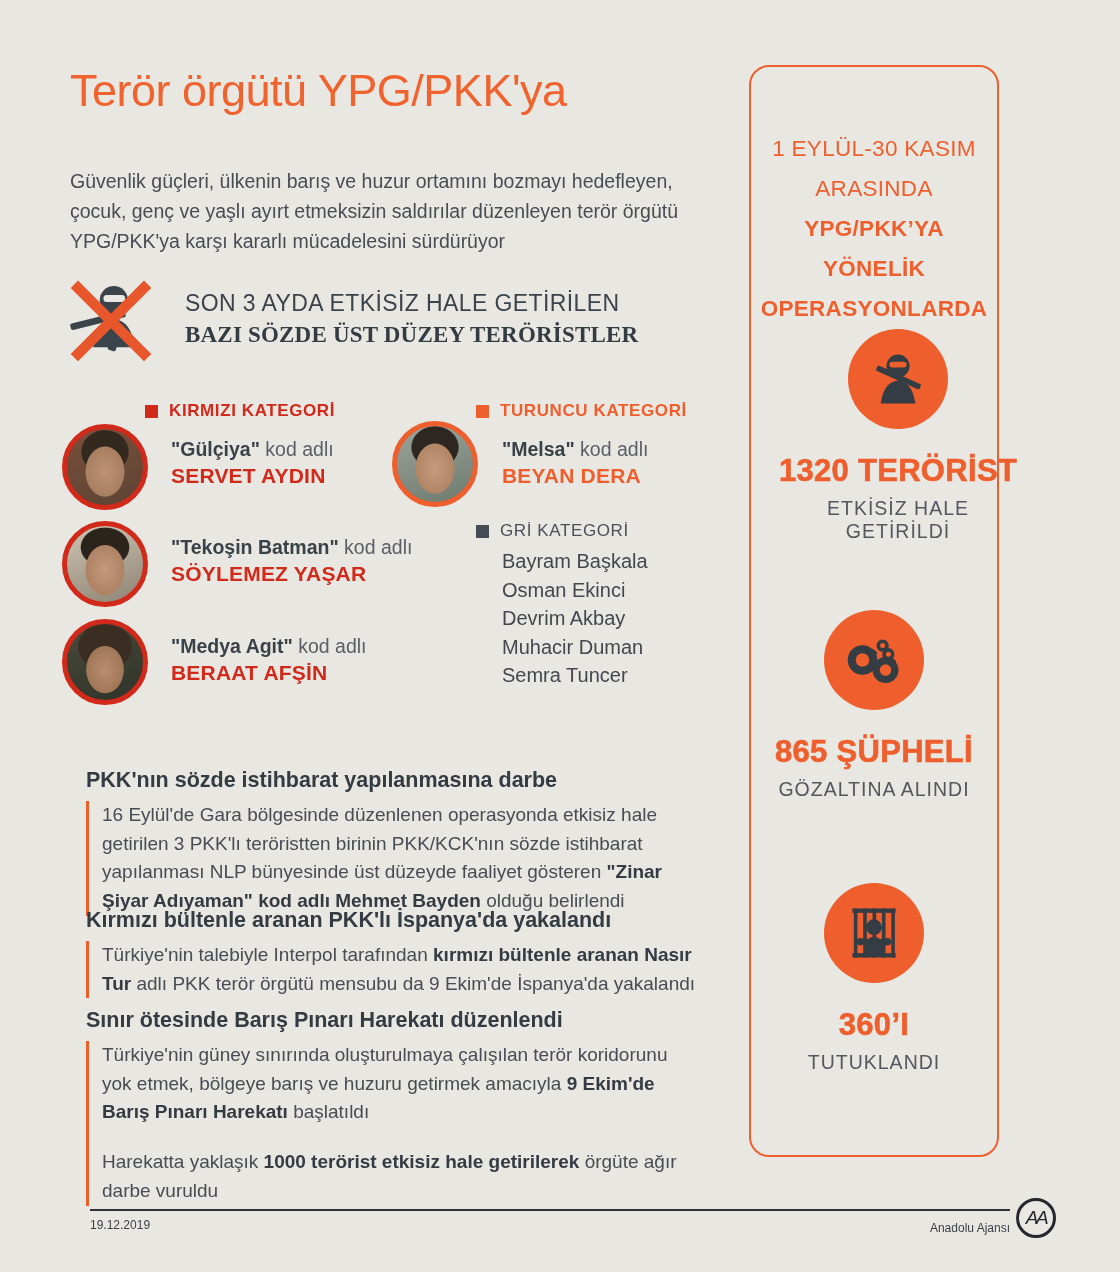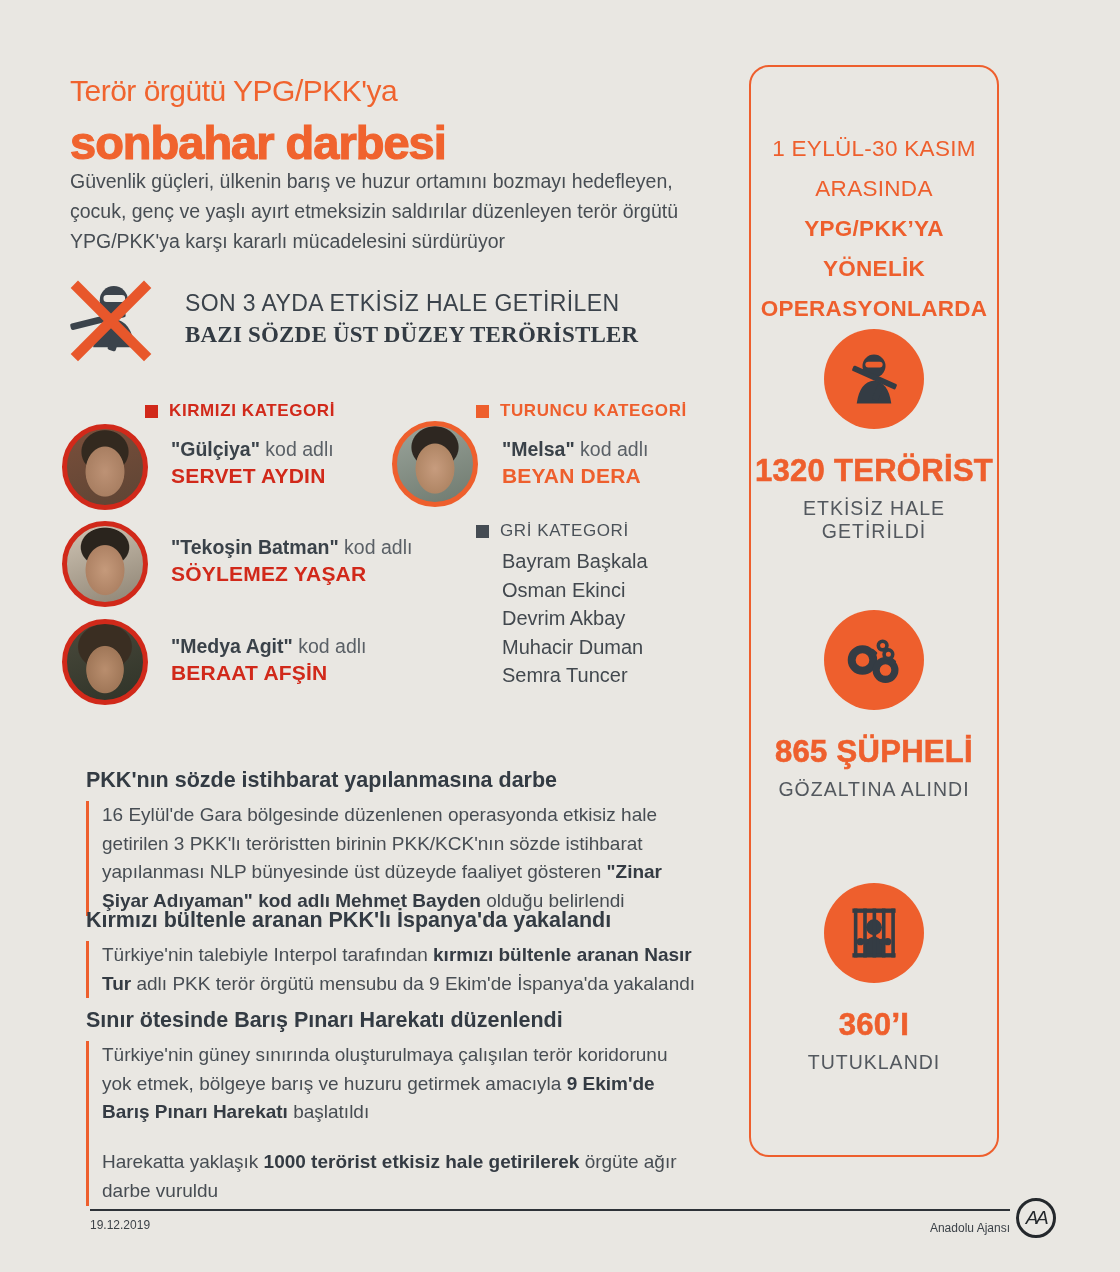--- a/index.html
+++ b/index.html
@@ -4,21 +4,21 @@
 <style>
   html,body { margin:0; padding:0; }
   body { background:#d8d6d2; font-family:"Liberation Sans", sans-serif; }
   .page {
     position:relative; width:1120px; height:1272px; margin:0 auto;
     background:#e9e7e2; overflow:hidden;
     color:#474d53;
   }
   
   .title { position:absolute; left:70px; top:44px; }
-  .title .t1 { display:block; font-size:30px; font-weight:400; color:#f0632e; letter-spacing:-0.5px; line-height:52px; }
+  .title .t1 { display:block; font-size:45px; font-weight:400; color:#f0632e; letter-spacing:-0.5px; line-height:52px; }
   .title .t2 { display:block; font-size:47px; font-weight:700; color:#f0632e; letter-spacing:-1px; line-height:52px; -webkit-text-stroke:1.2px #f0632e; }
   .intro { position:absolute; left:70px; top:166px; width:625px; font-size:19.5px; line-height:30px; color:#474d53; margin:0; }
 
   
   .elim-icon { position:absolute; left:64px; top:272px; width:94px; height:92px; }
   .elim-text { position:absolute; left:185px; top:287px; line-height:32px; }
   .elim-l1 { font-size:23px; font-weight:400; color:#3b434b; letter-spacing:0.4px; }
   .elim-l2 { font-size:23px; font-weight:700; color:#333b43; letter-spacing:0.2px;font-family:Liberation Serif, serif; }
 
   
@@ -76,21 +76,21 @@
   .n3 { top:1008px; }
   .extra-par { display:block; margin-top:21px; }
 
   
   .panel { position:absolute; left:749px; top:65px; width:250px; height:1092px;
            border:2px solid #ee5f2d; border-radius:20px; box-sizing:border-box; }
   .panel-header { position:absolute; top:62px; left:0; width:100%; text-align:center;
                   color:#ee5f2d; font-size:22.5px; line-height:40px; letter-spacing:0.3px; }
   .panel-header .hl-bold { font-weight:700; }
   .stat { position:absolute; left:0; width:100%; text-align:center; }
-  .s1 { top:262px; } .s2 { top:543px; } .s3 { top:816px; }
+  .s1 { top:262px;padding-left:24px; } .s2 { top:543px; } .s3 { top:816px; }
   .stat-circle { width:100px; height:100px; border-radius:50%; background:#ee5f2d; margin:0 auto;
                  display:flex; align-items:center; justify-content:center; }
   .stat-circle svg { width:72px; height:72px; }
   .stat-value { margin-top:24px; font-size:31px; font-weight:700; color:#ee5f2d; letter-spacing:0.3px; -webkit-text-stroke:0.6px #ee5f2d; }
   .stat-label { margin-top:8px; font-size:19.5px; color:#53585e; letter-spacing:1px; }
 
   
   .footer-line { position:absolute; left:90px; top:1209px; width:920px; height:2px; background:#2e3338; }
   .footer-date { position:absolute; left:90px; top:1218px; font-size:12px; color:#3c4248; }
   .footer-agency { position:absolute; left:810px; top:1221px; width:200px; text-align:right; font-size:12px; color:#3c4248; }
@@ -98,21 +98,20 @@
                  border-radius:50%; box-sizing:border-box; display:flex; align-items:center; justify-content:center;
                  font-weight:400; font-style:italic; font-size:19px; letter-spacing:-2.5px; color:#24282c; }
 </style>
 </head>
 <body>
 
 <div class="page">
 
   <h1 class="title">
     <span class="t1">Terör örgütü YPG/PKK'ya</span>
-    <span class="t2">sonbahar darbesi</span>
   </h1>
   <p class="intro">Güvenlik güçleri, ülkenin barış ve huzur ortamını bozmayı hedefleyen, çocuk, genç ve yaşlı ayırt etmeksizin saldırılar düzenleyen terör örgütü YPG/PKK'ya karşı kararlı mücadelesini sürdürüyor</p>
 
   <div class="elim-icon">
     <svg viewBox="0 0 100 100" aria-hidden="true">
       <g fill="#3b434b">
         <circle cx="53" cy="30" r="15"></circle>
         <rect x="42" y="24.5" width="23" height="7.5" rx="3.5" fill="#e9e7e2"></rect>
         <path d="M31 80 Q34 52 53 50 Q72 52 75 80 Z"></path>
         <rect x="6" y="48" width="60" height="7" rx="2" transform="rotate(-14 36 51)"></rect>

